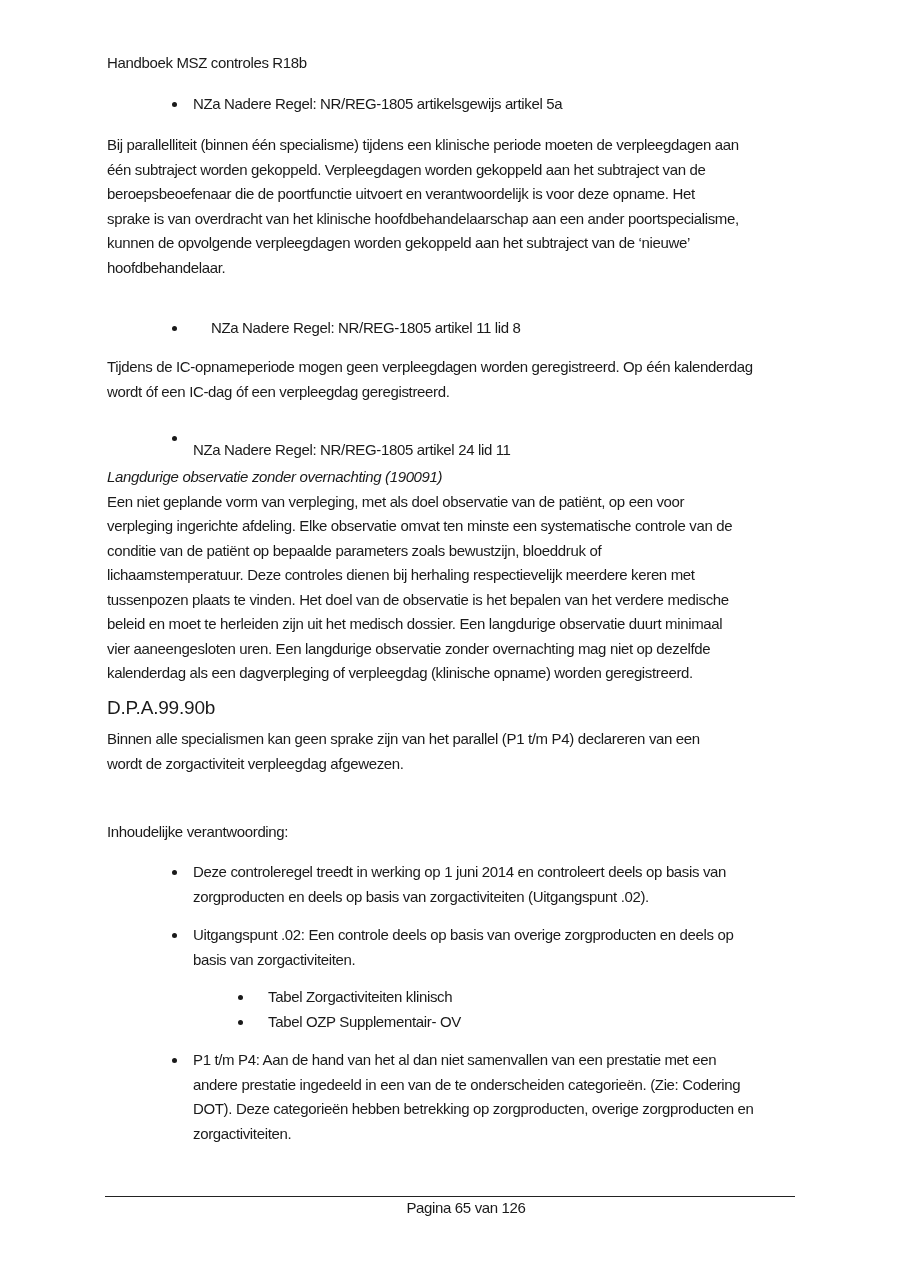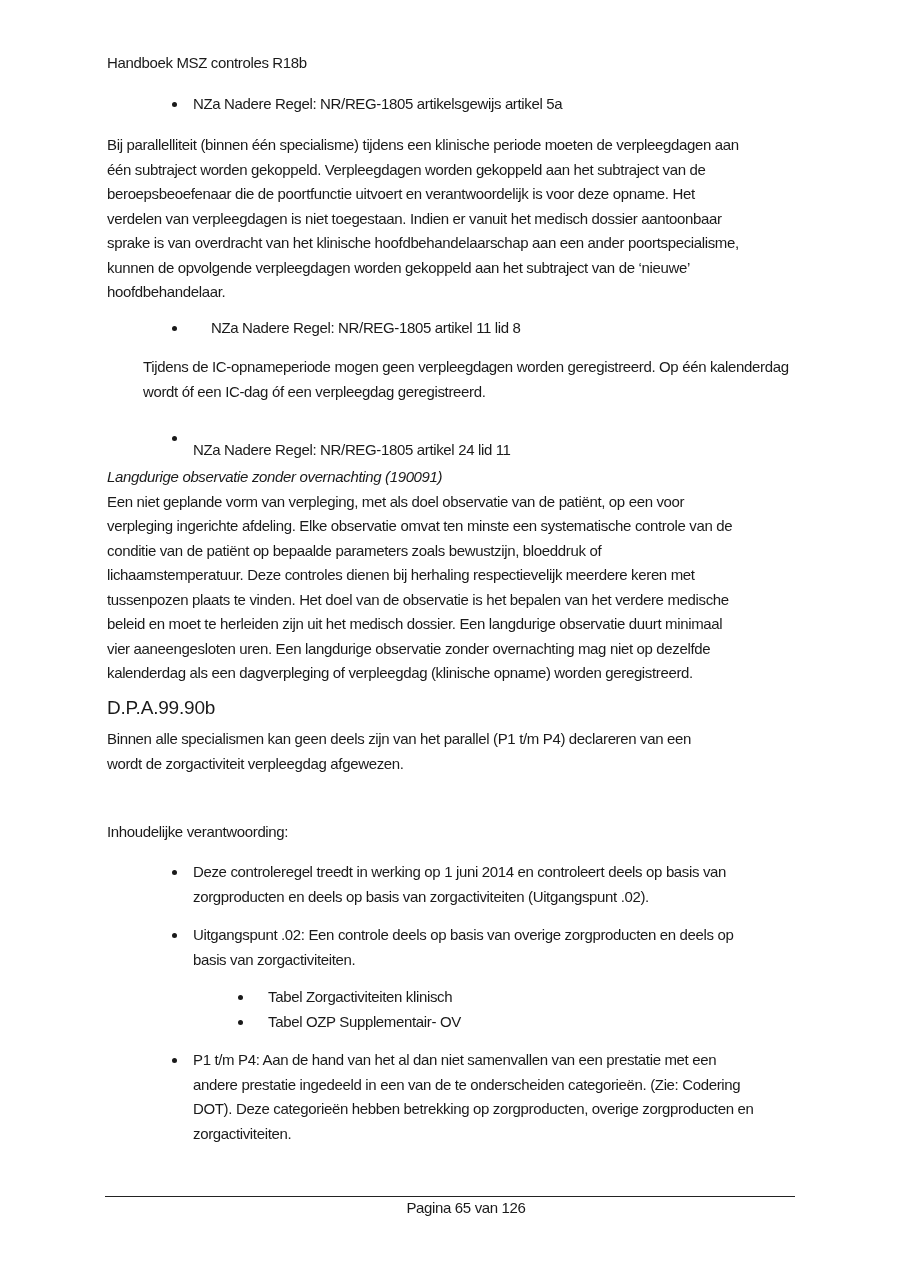--- a/index.html
+++ b/index.html
@@ -30,32 +30,31 @@
 
   <div class="bullet-row" style="left:172px; top:92px;">
     <span class="dot" style="left:0; top:10px;"></span>
     <span style="position:absolute; left:21px; white-space:nowrap;">NZa Nadere Regel: NR/REG-1805 artikelsgewijs artikel 5a</span>
   </div>
 
   <div class="abs txt para" style="top:133px;">
     <div>Bij parallelliteit (binnen één specialisme) tijdens een klinische periode moeten de verpleegdagen aan</div>
     <div>één subtraject worden gekoppeld. Verpleegdagen worden gekoppeld aan het subtraject van de</div>
     <div>beroepsbeoefenaar die de poortfunctie uitvoert en verantwoordelijk is voor deze opname. Het</div>
-    <div>verdelen van verpleegdagen is niet toegestaan. Indien er vanuit het medisch dossier aantoonbaar</div>
     <div>sprake is van overdracht van het klinische hoofdbehandelaarschap aan een ander poortspecialisme,</div>
     <div>kunnen de opvolgende verpleegdagen worden gekoppeld aan het subtraject van de ‘nieuwe’</div>
     <div>hoofdbehandelaar.</div>
   </div>
 
   <div class="bullet-row" style="left:172px; top:316px;">
     <span class="dot" style="left:0; top:10px;"></span>
     <span style="position:absolute; left:39px; white-space:nowrap;">NZa Nadere Regel: NR/REG-1805 artikel 11 lid 8</span>
   </div>
 
-  <div class="abs txt para" style="top:355px;margin-left:36px;">
+  <div class="abs txt para" style="top:355px;">
     <div>Tijdens de IC-opnameperiode mogen geen verpleegdagen worden geregistreerd. Op één kalenderdag</div>
     <div>wordt óf een IC-dag óf een verpleegdag geregistreerd.</div>
   </div>
 
   <div class="bullet-row" style="left:172px; top:426px;">
     <span class="dot" style="left:0; top:10px;"></span>
     <span style="position:absolute; left:21px; white-space:nowrap;margin-top:12px;">NZa Nadere Regel: NR/REG-1805 artikel 24 lid 11</span>
   </div>
 
   <div class="abs txt para" style="top:465px;">
@@ -66,21 +65,21 @@
     <div>lichaamstemperatuur. Deze controles dienen bij herhaling respectievelijk meerdere keren met</div>
     <div>tussenpozen plaats te vinden. Het doel van de observatie is het bepalen van het verdere medische</div>
     <div>beleid en moet te herleiden zijn uit het medisch dossier. Een langdurige observatie duurt minimaal</div>
     <div>vier aaneengesloten uren. Een langdurige observatie zonder overnachting mag niet op dezelfde</div>
     <div>kalenderdag als een dagverpleging of verpleegdag (klinische opname) worden geregistreerd.</div>
   </div>
 
   <div class="abs heading" style="top:697px;">D.P.A.99.90b</div>
 
   <div class="abs txt para" style="top:727px;">
-    <div>Binnen alle specialismen kan geen deels zijn van het parallel (P1 t/m P4) declareren van een</div>
+    <div>Binnen alle specialismen kan geen sprake zijn van het parallel (P1 t/m P4) declareren van een</div>
     <div>wordt de zorgactiviteit verpleegdag afgewezen.</div>
   </div>
 
   <div class="abs txt para" style="top:820px;">Inhoudelijke verantwoording:</div>
 
   <div class="bullet-row" style="left:172px; top:860px; width:620px;">
     <span class="dot" style="left:0; top:10px;"></span>
     <div style="position:absolute; left:21px; width:600px;">
       <div>Deze controleregel treedt in werking op 1 juni 2014 en controleert deels op basis van</div>
       <div>zorgproducten en deels op basis van zorgactiviteiten (Uitgangspunt .02).</div>

